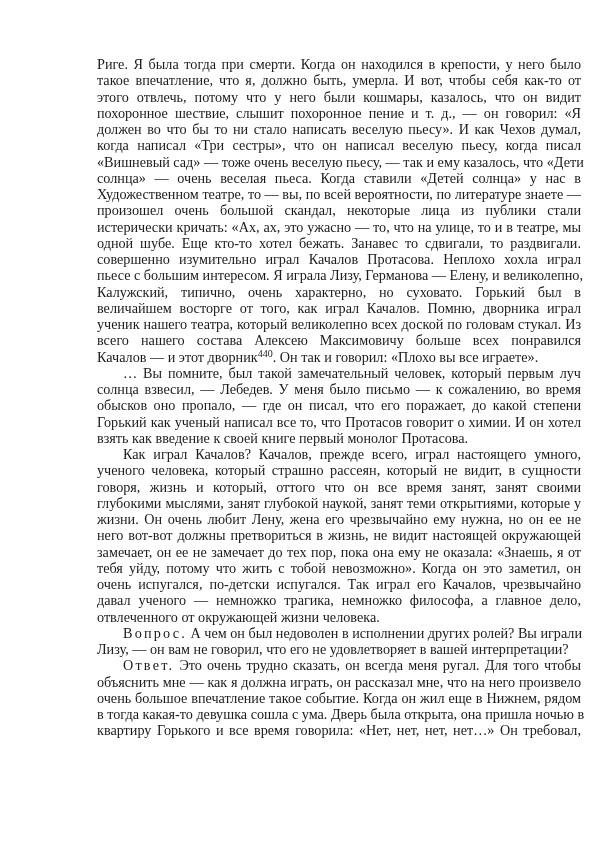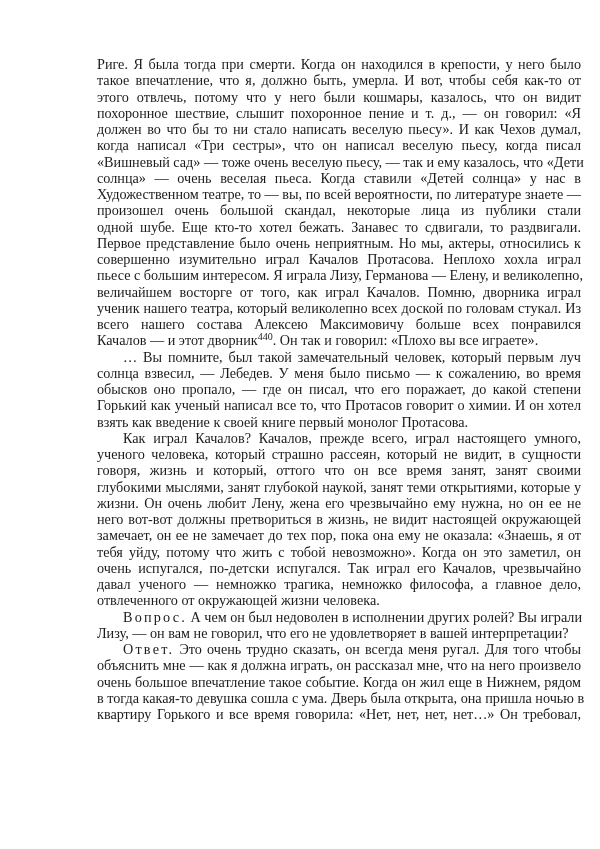--- a/index.html
+++ b/index.html
@@ -24,24 +24,25 @@
     <span class="ln">Риге. Я была тогда при смерти. Когда он находился в крепости, у него было</span>
     <span class="ln">такое впечатление, что я, должно быть, умерла. И вот, чтобы себя как-то от</span>
     <span class="ln">этого отвлечь, потому что у него были кошмары, казалось, что он видит</span>
     <span class="ln">похоронное шествие, слышит похоронное пение и т. д., — он говорил: «Я</span>
     <span class="ln">должен во что бы то ни стало написать веселую пьесу». И как Чехов думал,</span>
     <span class="ln">когда написал «Три сестры», что он написал веселую пьесу, когда писал</span>
     <span class="ln">«Вишневый сад» — тоже очень веселую пьесу, — так и ему казалось, что «Дети</span>
     <span class="ln">солнца» — очень веселая пьеса. Когда ставили «Детей солнца» у нас в</span>
     <span class="ln">Художественном театре, то — вы, по всей вероятности, по литературе знаете —</span>
     <span class="ln">произошел очень большой скандал, некоторые лица из публики стали</span>
+    <span class="ln">истерически кричать: «Ах, ах, это ужасно — то, что на улице, то и в театре, мы</span>
     <span class="ln">одной шубе. Еще кто-то хотел бежать. Занавес то сдвигали, то раздвигали.</span>
-    <span class="ln">Первое представление было очень неприятным. Но мы, актеры, относились к</span>
     <span class="ln">совершенно изумительно играл Качалов Протасова. Неплохо хохла играл</span>
     <span class="ln">пьесе с большим интересом. Я играла Лизу, Германова — Елену, и великолепно,</span>
+    <span class="ln">Калужский, типично, очень характерно, но суховато. Горький был в</span>
     <span class="ln">величайшем восторге от того, как играл Качалов. Помню, дворника играл</span>
     <span class="ln">ученик нашего театра, который великолепно всех доской по головам стукал. Из</span>
     <span class="ln">всего нашего состава Алексею Максимовичу больше всех понравился</span>
     <span class="ln last"><span>Качалов — и этот дворник</span><sup class="fn">440</sup><span>. Он так и говорил: «Плохо вы все играете».</span></span>
   </div>
 
   <div>
     <span class="ln indent">… Вы помните, был такой замечательный человек, который первым луч</span>
     <span class="ln">солнца взвесил, — Лебедев. У меня было письмо — к сожалению, во время</span>
     <span class="ln">обысков оно пропало, — где он писал, что его поражает, до какой степени</span>

